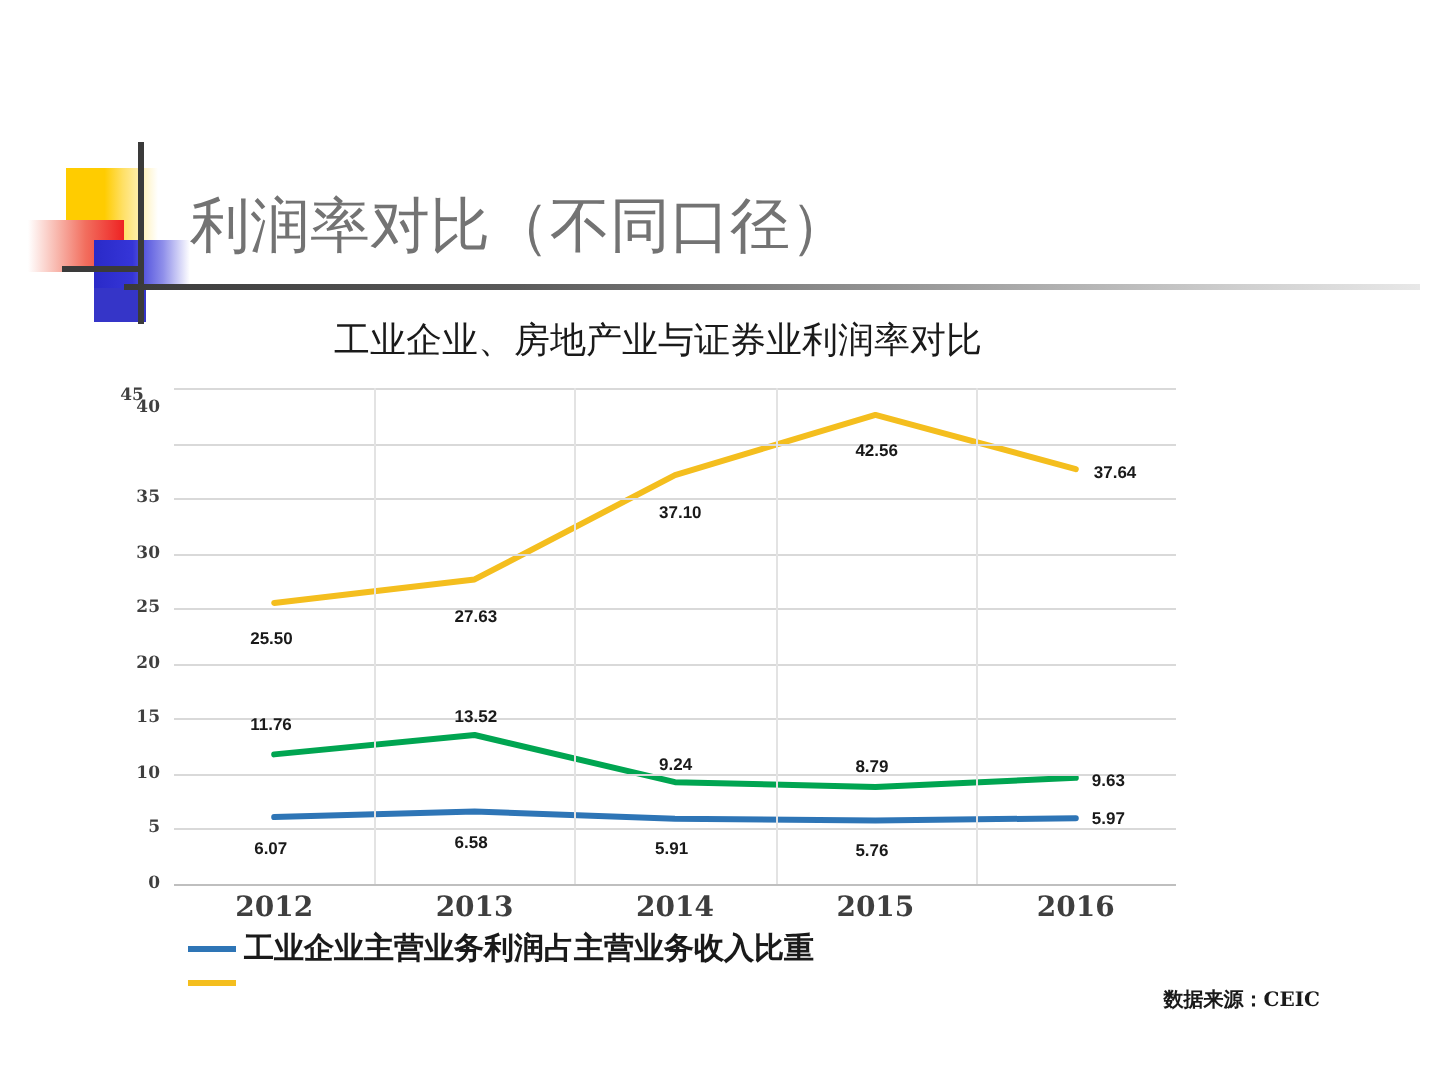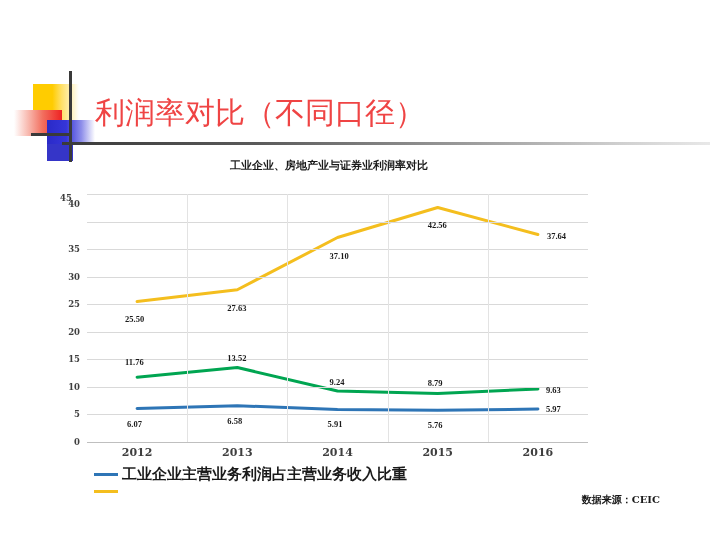--- a/index.html
+++ b/index.html
@@ -35,36 +35,36 @@
     background: #3A3A3A;
   }
   .deco-hbar {
     position: absolute; left: 31px; top: 133px; width: 41px; height: 3px;
     background: #3A3A3A;
   }
 
   #page-title {
     position: absolute; left: 95px; top: 93px;
     font-family: "DejaVu Sans", sans-serif;
-    font-size: 30px; color: #ef4444; letter-spacing: 0px;
+    font-size: 30px; color: #737373; letter-spacing: 0px;
     white-space: nowrap;
   }
   #title-rule {
     position: absolute; left: 62px; top: 142px; width: 648px; height: 3px;
     background: linear-gradient(to right, #3A3A3A 0%, #5A5A5A 30%, #9A9A9A 62%, #CFCFCF 86%, #E8E8E8 100%);
   }
 
   
   #chart { position: absolute; left: 0; top: 150px; width: 720px; height: 390px; }
   #chart-title {
     position: absolute; left: 0; top: 8px; width: 658px;
     text-align: center;
     font-family: "DejaVu Serif", serif;
-    font-weight: bold;
-    font-size: 11px; color: #1a1a1a;
+    font-weight: normal;
+    font-size: 18px; color: #1a1a1a;
   }
 
   
   #plot {
     position: absolute; left: 87px; top: 44px; width: 501px; height: 248px;
   }
   .gridline {
     position: absolute; left: 0; width: 100%; height: 1px;
     background: #D9D9D9;
   }
@@ -79,30 +79,30 @@
     font-family: "DejaVu Serif", serif; font-weight: bold;
     font-size: 8.5px; color: #3f3f3f;
     transform: translateY(-50%);
   }
   #ylabels { position: absolute; left: 50px; top: 44px; width: 30px; height: 248px; }
 
   #xlabels { position: absolute; left: 87px; top: 296px; width: 501px; height: 20px; }
   .xtick {
     position: absolute; top: 0; text-align: center;
     font-family: "DejaVu Serif", serif; font-weight: bold;
-    font-size: 11px; color: #3f3f3f;
+    font-size: 14px; color: #3f3f3f;
     transform: translateX(-50%);
     white-space: nowrap;
   }
 
   #series-svg { position: absolute; left: 0; top: 0; width: 501px; height: 248px; overflow: visible; }
 
   .dlabel {
     position: absolute;
-    font-family: Liberation Serif, serif; font-weight: bold;
+    font-family: Liberation Sans, sans-serif; font-weight: bold;
     font-size: 8.5px; color: #1a1a1a;
     white-space: nowrap;
   }
 
   
   #legend { position: absolute; left: 94px; top: 316px; width: 560px; }
   .legend-row { display: flex; align-items: center; height: 17px; }
   .legend-item { display: flex; align-items: center; margin-right: 10px; }
   .legend-swatch { width: 24px; height: 3px; margin-right: 4px; flex: 0 0 auto; }
   .legend-text {

